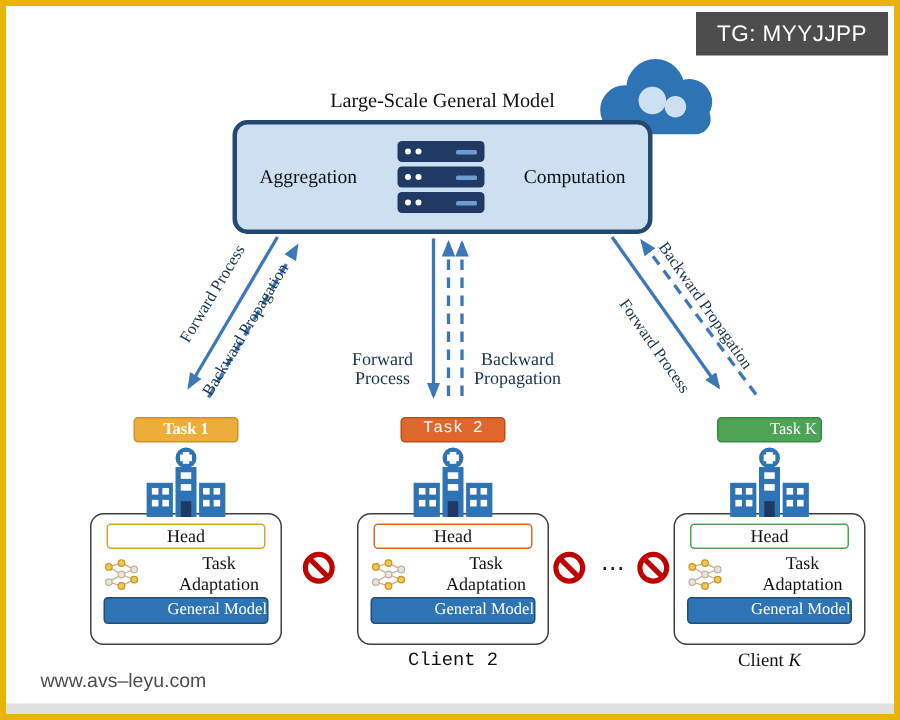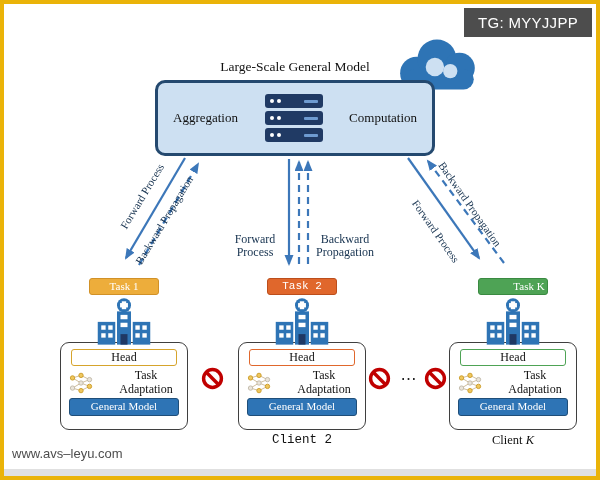--- a/index.html
+++ b/index.html
@@ -5,21 +5,21 @@
   html,body{margin:0;padding:0;background:#ffffff;}
   #canvas{
     position:relative;width:600px;height:480px;box-sizing:border-box;
     background:#ffffff;border:4px solid #eab308;overflow:hidden;
     font-family:"Liberation Serif", serif;color:#111;
   }
   
   #tg{position:absolute;top:4px;right:4px;background:rgba(58,58,58,.9);color:#fff;
       font-family:"Liberation Sans", sans-serif;font-size:15px;padding:6px 14px;
       letter-spacing:.3px;z-index:20;}
-  #site{position:absolute;left:8px;top:442px;font-family:"Liberation Sans", sans-serif;
+  #site{position:absolute;left:23px;top:442px;font-family:"Liberation Sans", sans-serif;
       font-size:13px;color:#4d4d4d;z-index:20;}
   #bottom-bar{position:absolute;left:-4px;right:-4px;bottom:-4px;height:11px;background:#e0e0e0;z-index:15;}
   
   #title{position:absolute;left:151px;top:55px;width:280px;text-align:center;
       font-size:13.5px;z-index:3;}
   #cloud{position:absolute;left:390px;top:32px;width:90px;height:60px;z-index:1;}
   #model-box{position:absolute;left:151px;top:76px;width:280px;height:76px;
       background:#CDE0F2;border:3px solid #24496F;border-radius:10px;z-index:2;
       display:flex;align-items:center;justify-content:space-between;
       padding:0 15px;box-sizing:border-box;font-size:13px;}
@@ -35,36 +35,36 @@
   #lbl-left-forward{left:90px;top:186px;width:96px;transform:rotate(-59deg);}
   #lbl-left-backward{left:97px;top:210px;width:126px;transform:rotate(-59deg);}
   #lbl-center-forward{left:220px;top:229px;width:62px;}
   #lbl-center-backward{left:299px;top:229px;width:84px;}
   #lbl-right-backward{left:403px;top:194px;width:126px;transform:rotate(55deg);}
   #lbl-right-forward{left:384px;top:221px;width:96px;transform:rotate(55deg);}
   
   .badge{position:absolute;top:274px;width:70px;height:17px;line-height:15px;
       font-size:11px;color:#fff;text-align:center;border-radius:3px;
       border:1.5px solid;box-sizing:border-box;z-index:4;}
-  #badge-1{left:85px;} #badge-2{left:263px;} #badge-3{left:474px;padding-left:32px;}
+  #badge-1{left:85px;font-weight:bold;} #badge-2{left:263px;} #badge-3{left:474px;padding-left:32px;}
   
   .hospital{position:absolute;top:293px;width:56px;height:48px;z-index:6;}
   #hosp-1{left:92px;} #hosp-2{left:270px;} #hosp-3{left:481px;}
   
   .card{position:absolute;top:338px;width:128px;height:88px;background:#fff;
       border:1.6px solid #3f3f3f;border-radius:9px;box-sizing:border-box;
       padding:6px 7px 5px;z-index:5;}
   #card-1{left:56px;} #card-2{left:234px;} #card-3{left:445px;}
   .head{height:17px;line-height:14px;border:1.6px solid #888;border-radius:3px;
       font-size:12px;text-align:center;margin:0 3px;box-sizing:border-box;}
   .adapt{display:flex;align-items:center;justify-content:space-between;gap:4px;height:31px;margin-top:1px;}
   .adapt .txt{width:68px;font-size:12px;line-height:1.1;text-align:center;}
   .net-icon{width:26px;height:22px;flex:0 0 auto;}
   .gmodel{height:16px;line-height:15px;background:#2E74B5;border:1px solid #1F4E79;
-      color:#fff;font-size:11px;text-align:center;border-radius:3px;margin:0 1px;}
+      color:#fff;font-size:11px;text-align:right;border-radius:3px;margin:0 1px;}
   .caption{position:absolute;top:429px;width:128px;text-align:center;font-size:12.5px;z-index:5;}
   #cap-1{left:56px;} #cap-2{left:234px;font-family:Liberation Mono, monospace;} #cap-3{left:445px;}
   .caption .cid.italic{font-style:italic;}
   
   .noentry{position:absolute;top:363px;width:23px;height:23px;z-index:5;}
   #no-1{left:197px;} #no-2{left:364px;} #no-3{left:420px;}
   #dots{position:absolute;left:390px;top:365px;width:30px;text-align:center;
       font-size:16px;color:#222;z-index:5;letter-spacing:1px;}
 </style>
 </head>

